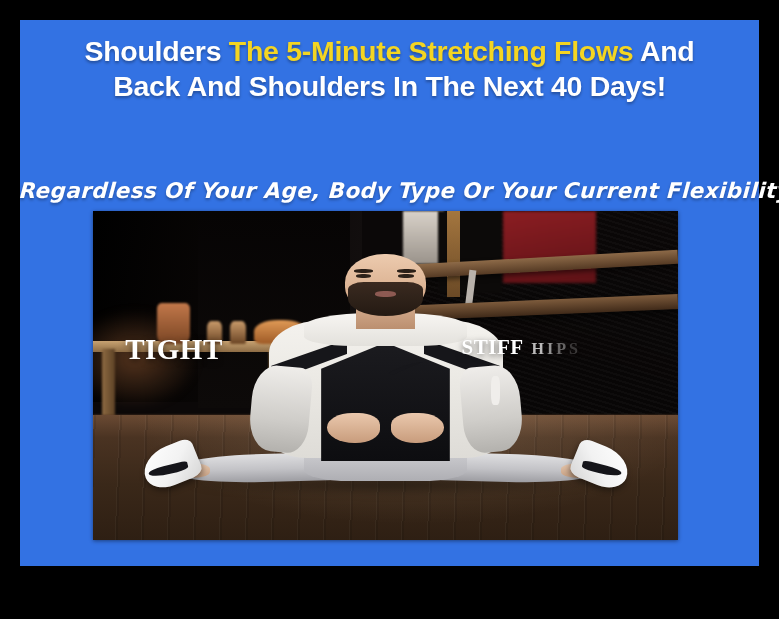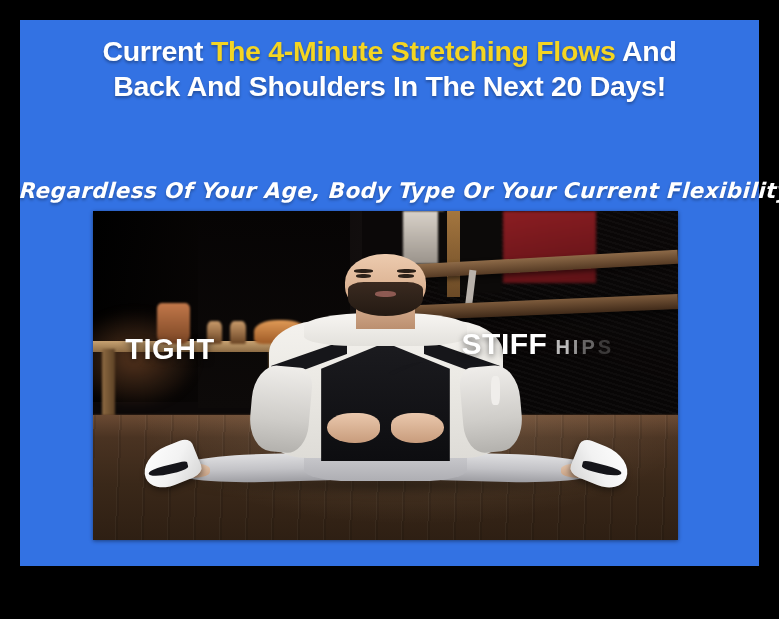--- a/index.html
+++ b/index.html
@@ -349,55 +349,55 @@
     position:absolute; left:16%; top:80%; width:70%; height:6%;
     background:radial-gradient(ellipse at center, rgba(0,0,0,0.45) 0%, rgba(0,0,0,0) 72%);
     filter:blur(4px);
   }
 
   
   .cap {
     position:absolute;
     color:#FFFFFF;
     font-weight:bold;
-    font-family:Liberation Sans, sans-serif;
+    font-family:Liberation Serif, serif;
     letter-spacing:0.5px;
     text-shadow:0 2px 6px rgba(0,0,0,0.6);
     white-space:nowrap;
   }
   #cap-tight {
     left:5.5%; top:37%;
     font-size:29px; line-height:33px;
   }
   #cap-tight .l2 { display:block; }
   #cap-stiff {
     left:63%; top:35.5%;
     font-size:30px; line-height:32px;
   }
-  #cap-stiff .strong { font-size:30px;margin-top:12px; }
+  #cap-stiff .strong { font-size:21px;margin-top:12px; }
   #cap-stiff .faint {
-    font-size:20px; letter-spacing:3px;
+    font-size:16px; letter-spacing:3px;
     opacity:0.72; padding-left:8px;
     font-weight:bold;
   }
   #cap-stiff .faint .f1 { opacity:1; }
   #cap-stiff .faint .f2 { opacity:0.78; }
   #cap-stiff .faint .f3 { opacity:0.52; }
   #cap-stiff .faint .f4 { opacity:0.28; }
 </style>
 </head>
 <body>
 
 <div id="page">
 
   <section id="hero">
 
     <h1 class="headline">
-      <span class="line"><span class="hl-white">Current </span><span class="hl-accent">The 4-Minute Stretching Flows</span><span class="hl-white"> And</span></span>
-      <span class="line">Back And Shoulders In The Next 20 Days!</span>
+      <span class="line"><span class="hl-white">Shoulders </span><span class="hl-accent">The 5-Minute Stretching Flows</span><span class="hl-white"> And</span></span>
+      <span class="line">Back And Shoulders In The Next 40 Days!</span>
     </h1>
 
     <p class="subheadline">Regardless Of Your Age, Body Type Or Your Current Flexibility Level</p>
 
     <figure id="photo">
       <div class="scene">
 
         <div class="wall-dark"></div>
         <div class="wall-drape"></div>
         <div class="glow-left"></div>

